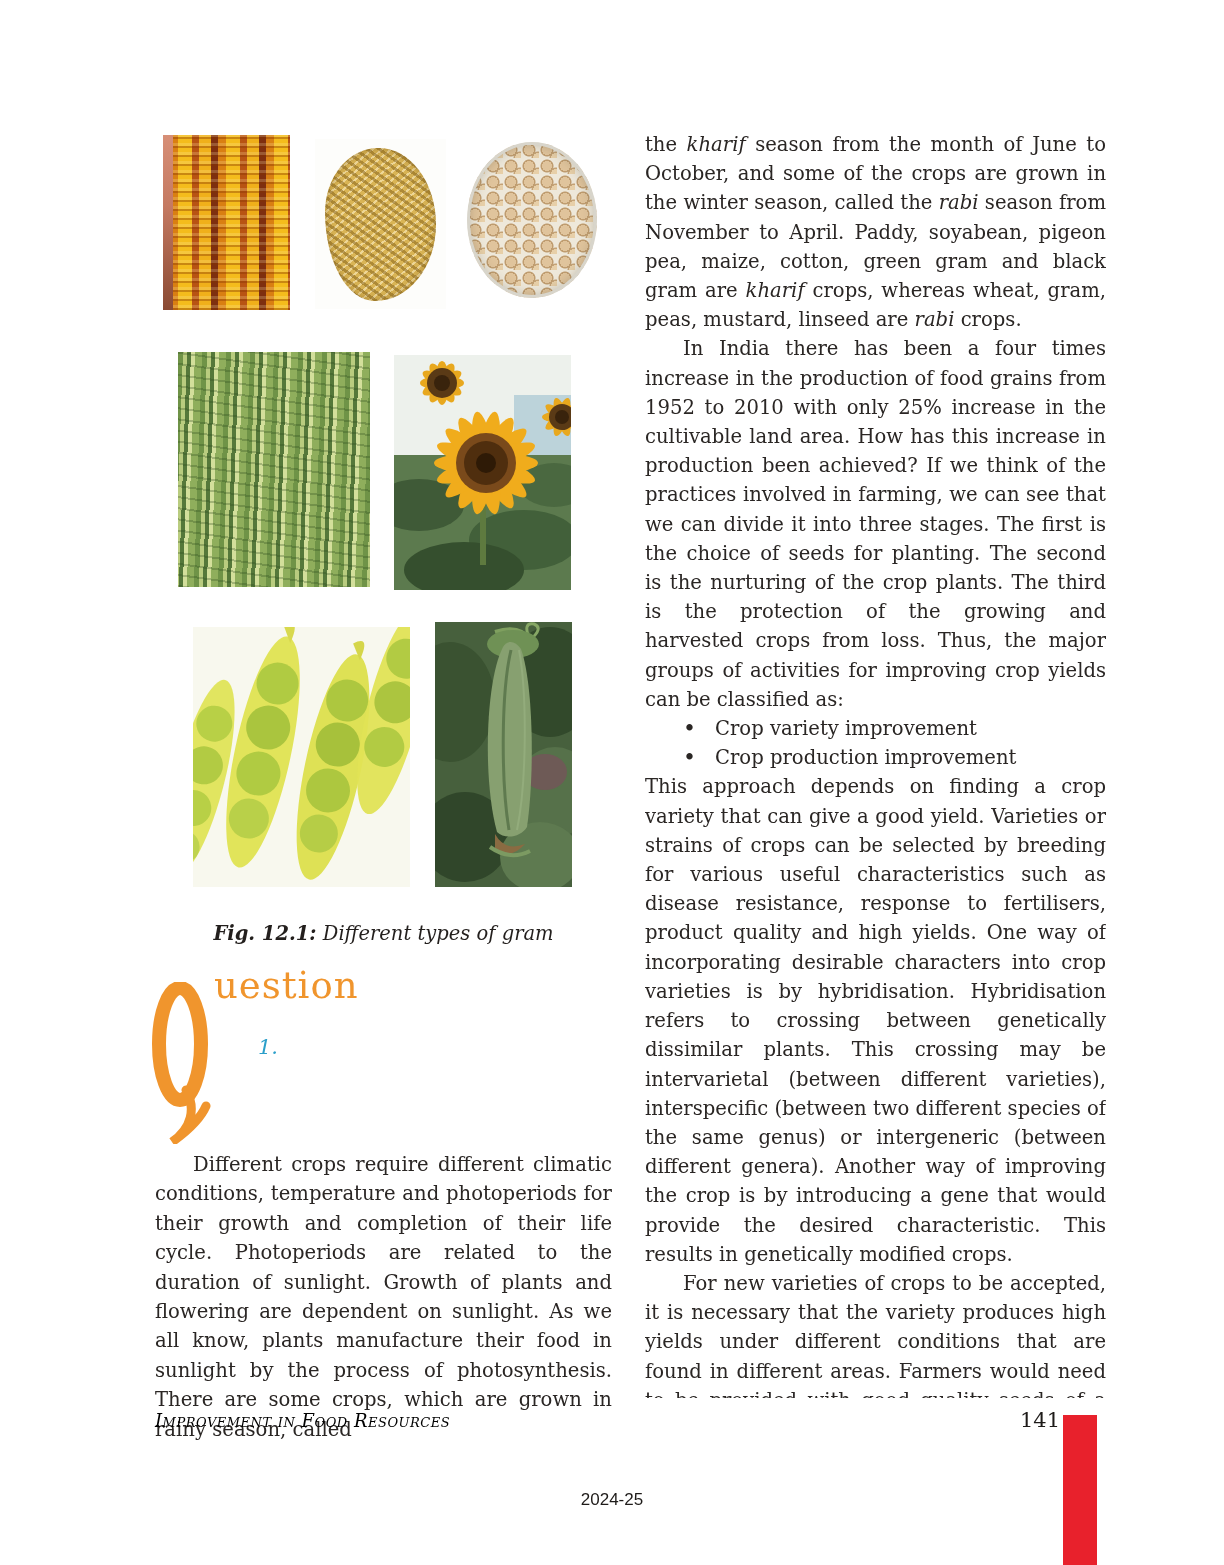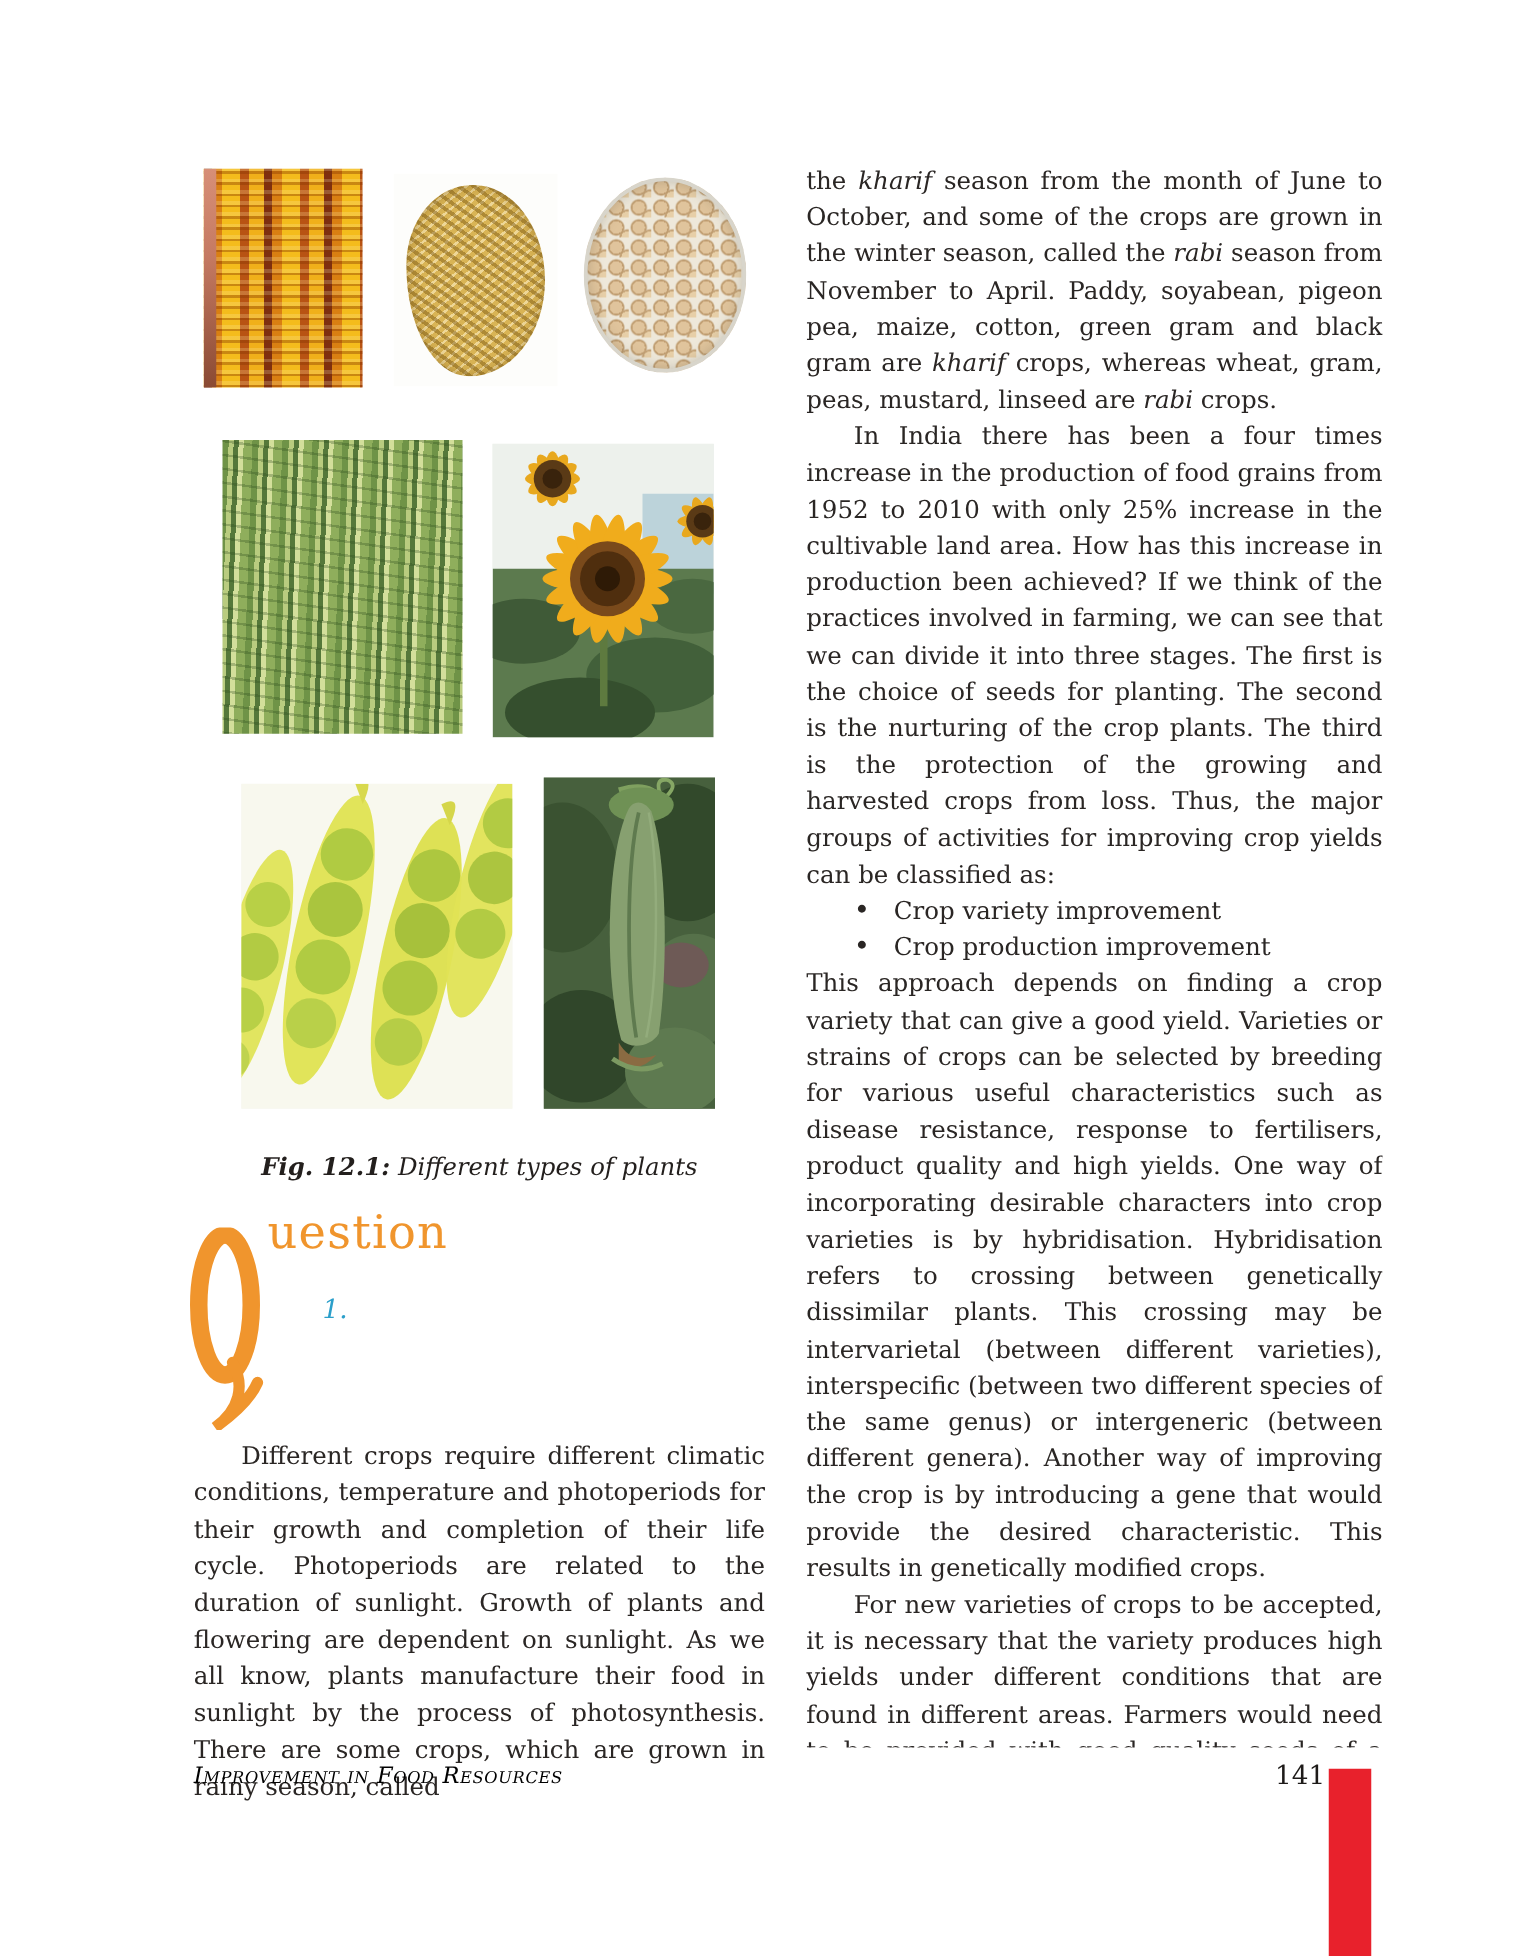--- a/index.html
+++ b/index.html
@@ -228,21 +228,21 @@
 
       <path d="M68 25 C 50 60, 48 160, 62 210 C 70 218, 86 215, 92 205 C 100 150, 98 60, 86 27 C 80 18, 72 18, 68 25 Z" fill="#87a070"></path>
       <path d="M76 28 C 66 70, 66 160, 74 208" stroke="#5f7a4f" stroke-width="3" fill="none"></path>
       <path d="M84 28 C 92 70, 92 160, 82 208" stroke="#93ac7c" stroke-width="2" fill="none"></path>
       <path d="M60 212 q 10 18 30 10 q -14 16 -30 6 Z" fill="#8a6b42"></path>
       <path d="M55 225 q 20 14 40 4" stroke="#7c9a62" stroke-width="4" fill="none"></path>
     </svg>
   </div>
 
   <div class="caption">
-    <span class="cap-label">Fig. 12.1:</span><span> Different types of plants</span>
+    <span class="cap-label">Fig. 12.1:</span><span> Different types of gram</span>
   </div>
 
   <div class="q-glyph">
     <svg width="60" height="162" viewBox="0 0 60 162">
       <ellipse cx="28" cy="62" rx="21" ry="56" fill="none" stroke="#F0952D" stroke-width="14"></ellipse>
       <path d="M34 108 C 44 126, 40 146, 20 160 C 34 150, 48 138, 54 124" fill="none" stroke="#F0952D" stroke-width="9" stroke-linecap="round"></path>
     </svg>
   </div>
   <div class="q-heading" style="color: rgb(240, 149, 45);">uestion</div>
   <div class="q-item" style="color: rgb(43, 159, 202);">
@@ -258,14 +258,15 @@
       <li>Crop variety improvement</li>
       <li>Crop production improvement</li>
     </ul>
     <p>This approach depends on finding a crop variety that can give a good yield. Varieties or strains of crops can be selected by breeding for various useful characteristics such as disease resistance, response to fertilisers, product quality and high yields. One way of incorporating desirable characters into crop varieties is by hybridisation. Hybridisation refers to crossing between genetically dissimilar plants. This crossing may be intervarietal (between different varieties), interspecific (between two different species of the same genus) or intergeneric (between different genera). Another way of improving the crop is by introducing a gene that would provide the desired characteristic. This results in genetically modified crops.</p>
     <p class="indent">For new varieties of crops to be accepted, it is necessary that the variety produces high yields under different conditions that are found in different areas. Farmers would need to be provided with good quality seeds of a particular variety, that is, the seeds should all</p>
   </div>
 
   <div class="footer-title">Improvement in Food Resources</div>
   <div class="page-number">141</div>
   <div class="red-bar" style="background: rgb(232, 33, 44);"></div>
+  <div class="year-label">2024-25</div>
 
 </div>
 
 </body></html>

